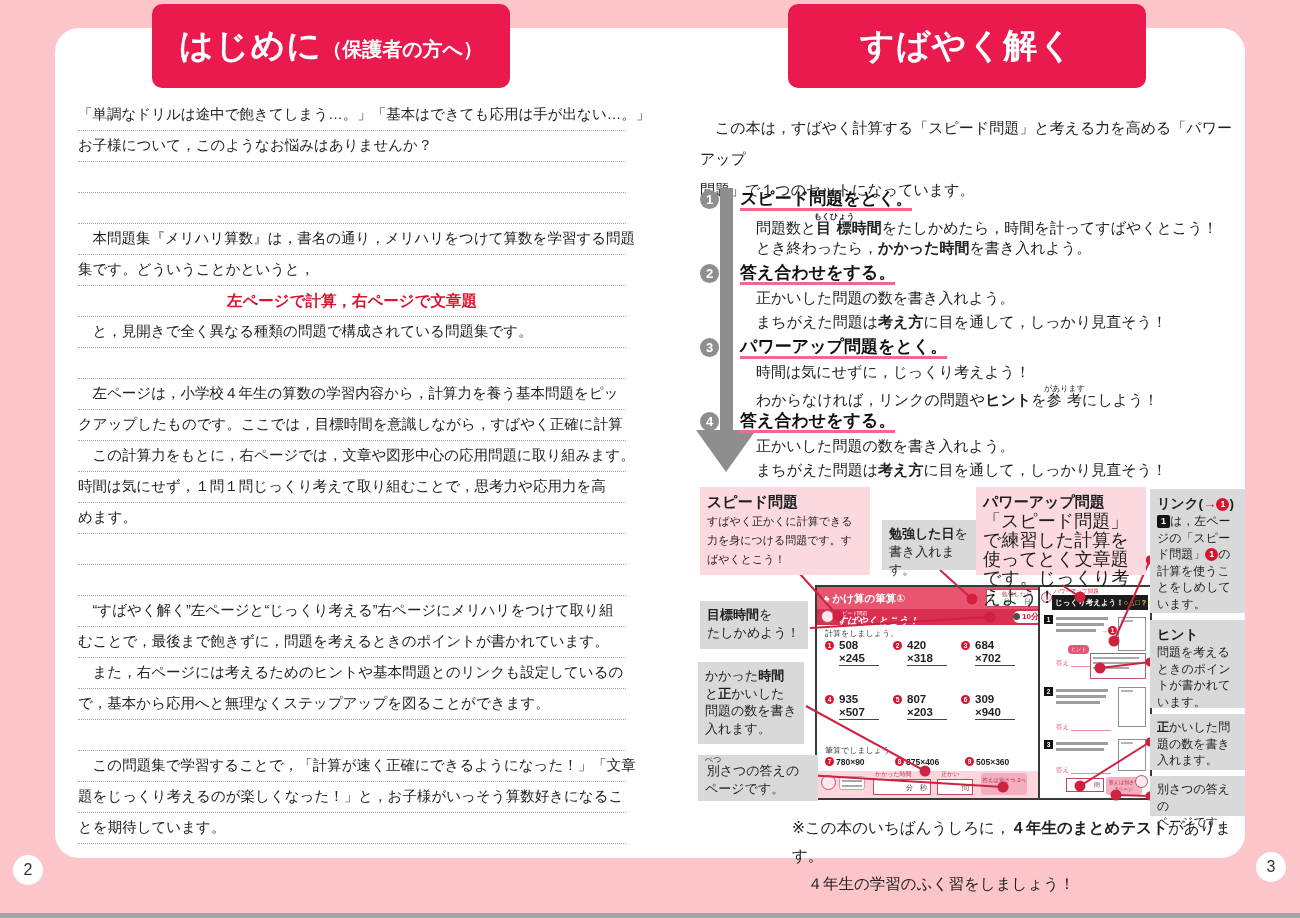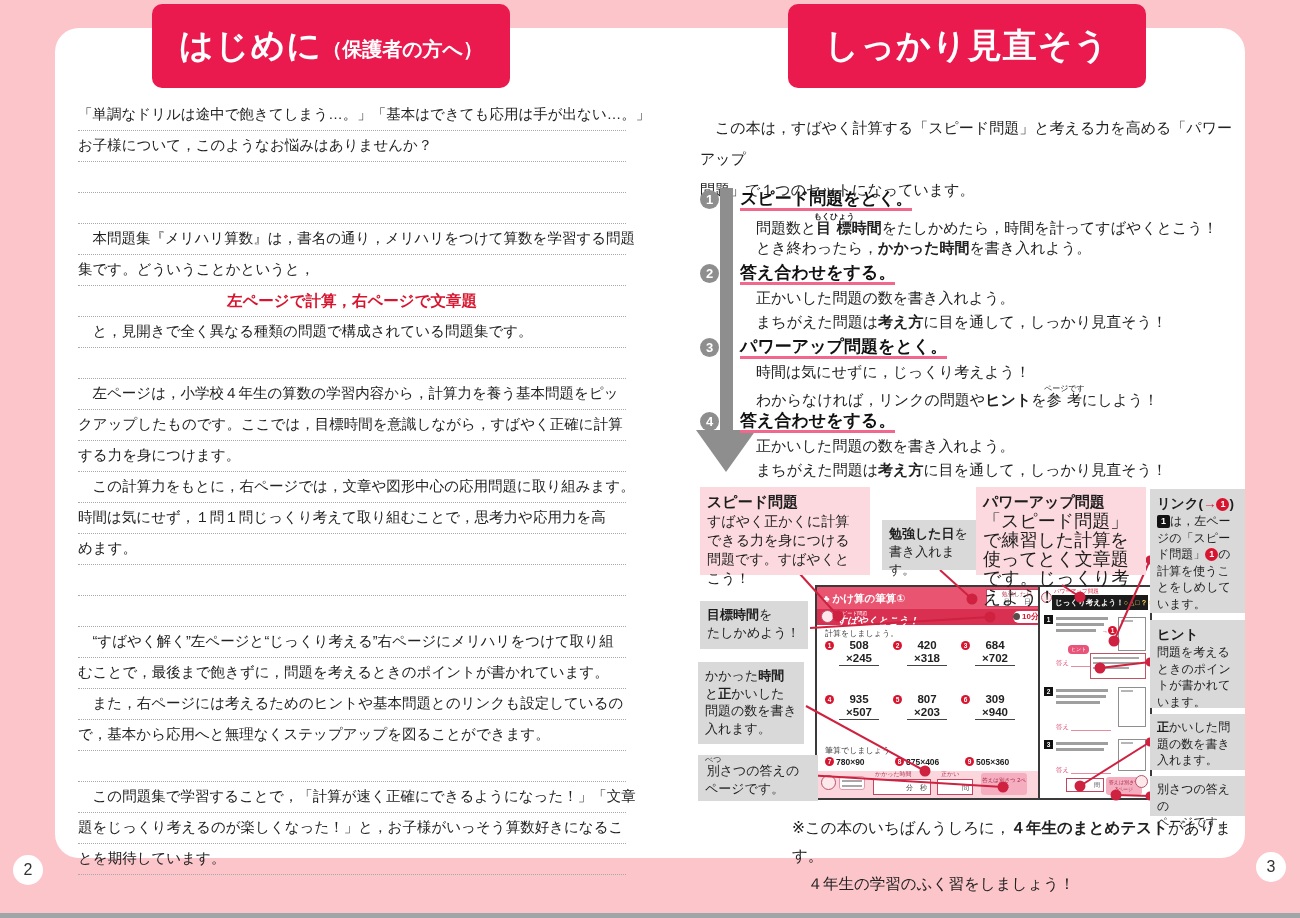--- a/index.html
+++ b/index.html
@@ -34,21 +34,21 @@
   .stitle{font-size:17px;font-weight:bold;line-height:26px;height:26px;color:#111;}
   .stitle .ul{border-bottom:3px solid var(--underline-pink,#f2688c);}
   .sbody{font-size:15px;line-height:24px;height:24px;padding-left:16px;color:#222;}
   ruby rt{font-size:8px;}
 
   
   .pinkbox,.graybox{position:absolute;box-sizing:border-box;padding:5px 7px;z-index:3;color:#1d1d1d;}
   .pinkbox{background:var(--pink-box,#fbd9de);}
   .graybox{background:var(--gray-box,#d9d9d9);}
   .abox-title{font-weight:bold;font-size:15px;line-height:20px;}
-  .abox-body{font-size:14px;line-height:19px;}
+  .abox-body{font-size:11px;line-height:19px;}
   .gb-sm .abox-title{font-size:13.5px;line-height:19px;}
   .gb-sm .abox-body{font-size:12px;line-height:16.5px;}
   .cnum{display:inline-block;width:13px;height:13px;border-radius:50%;background:var(--red-text,#d8152f);color:#fff;
         font-size:9px;line-height:13px;text-align:center;font-weight:bold;vertical-align:1px;}
   .sqnum{display:inline-block;width:13px;height:13px;background:#111;color:#fff;font-size:9px;line-height:13px;
          text-align:center;font-weight:bold;vertical-align:1px;border-radius:2px;}
   .rd{color:var(--red-text,#d8152f);font-weight:bold;}
 
   
   .connectors{position:absolute;left:0;top:0;z-index:2;pointer-events:none;}
@@ -72,21 +72,21 @@
   .badge{position:absolute;right:4px;top:2px;width:34px;height:12px;background:#fff;border-radius:6px;color:var(--red-text,#d8152f);
          font-size:8px;font-weight:bold;text-align:left;line-height:12px;}
   .clock{display:inline-block;width:7px;height:7px;border-radius:50%;background:#5a4a4a;margin-right:2px;vertical-align:-1px;}
   .minstr{position:absolute;left:8px;font-size:8px;color:#444;white-space:nowrap;}
   .i1{top:41px;}
   .i2{top:158px;}
   .prob{position:absolute;width:58px;height:46px;}
   .prob .mc{position:absolute;left:0;top:2px;}
   .mc{display:inline-block;width:9px;height:9px;border-radius:50%;background:var(--red-text,#d8152f);color:#fff;
       font-size:6.5px;line-height:9px;text-align:center;font-weight:bold;}
-  .pv{margin-left:14px;width:40px;text-align:center;font-size:11.5px;line-height:13px;font-weight:bold;color:#222;}
+  .pv{margin-left:14px;width:40px;text-align:left;font-size:11.5px;line-height:13px;font-weight:bold;color:#222;}
   .pv .pb{border-bottom:1.5px solid #444;}
   .ment{position:absolute;top:170px;font-size:8.5px;font-weight:bold;color:#222;white-space:nowrap;}
   .ment .mc{margin-right:2px;vertical-align:1px;}
   .mlfoot{position:absolute;left:0;top:184px;width:100%;height:27px;background:#fbd6dc;}
   .mlfoot .bear{left:4px;top:4px;width:15px;height:15px;}
   .bubble{position:absolute;left:22px;top:5px;width:26px;height:14px;background:#fff;border:1px solid #e598a8;border-radius:3px;}
   .bubble i,.hintbox i,.mrp i{display:block;height:2px;background:#a8a8a8;margin:3px 2px 0 2px;}
   .tlb{position:absolute;font-size:6px;color:#b03050;line-height:7px;white-space:nowrap;}
   .tbox{position:absolute;background:#fff;border:1px solid #c4455f;font-size:7px;color:#444;text-align:right;padding:0 3px;line-height:15px;height:16px;}
   .anstab{position:absolute;background:var(--tab-pink,#f5aebf);border-radius:3px;color:#a02040;font-size:5.5px;
@@ -124,36 +124,35 @@
 <body>
 
 <div class="screen">
   <div class="spread"></div>
 
   <div class="banner banner-left">
     <span class="t1">はじめに</span>
       <span class="t2">（保護者の方へ）</span>
   </div>
   <div class="banner banner-right">
-    <span class="t1">しっかり見直そう</span>
+    <span class="t1">すばやく解く</span>
   </div>
 
   <div class="ltext">
     <div class="row">「単調なドリルは途中で飽きてしまう…。」「基本はできても応用は手が出ない…。」</div>
     <div class="row">お子様について，このようなお悩みはありませんか？</div>
     <div class="row"></div>
     <div class="row"></div>
     <div class="row">　本問題集『メリハリ算数』は，書名の通り，メリハリをつけて算数を学習する問題</div>
     <div class="row">集です。どういうことかというと，</div>
     <div class="row red">左ページで計算，右ページで文章題</div>
     <div class="row">　と，見開きで全く異なる種類の問題で構成されている問題集です。</div>
     <div class="row"></div>
     <div class="row">　左ページは，小学校４年生の算数の学習内容から，計算力を養う基本問題をピッ</div>
     <div class="row">クアップしたものです。ここでは，目標時間を意識しながら，すばやく正確に計算</div>
-    <div class="row">する力を身につけます。</div>
     <div class="row">　この計算力をもとに，右ページでは，文章や図形中心の応用問題に取り組みます。</div>
     <div class="row">時間は気にせず，１問１問じっくり考えて取り組むことで，思考力や応用力を高</div>
     <div class="row">めます。</div>
     <div class="row"></div>
     <div class="row"></div>
     <div class="row">　“すばやく解く”左ページと“じっくり考える”右ページにメリハリをつけて取り組</div>
     <div class="row">むことで，最後まで飽きずに，問題を考えるときのポイントが書かれています。</div>
     <div class="row">　また，右ページには考えるためのヒントや基本問題とのリンクも設定しているの</div>
     <div class="row">で，基本から応用へと無理なくステップアップを図ることができます。</div>
     <div class="row"></div>
@@ -179,21 +178,21 @@
     <div class="step">
       <span class="snum">2</span>
       <div class="stitle"><span class="ul">答え合わせをする。</span></div>
       <div class="sbody">正かいした問題の数を書き入れよう。</div>
       <div class="sbody">まちがえた問題は<b>考え方</b>に目を通して，しっかり見直そう！</div>
     </div>
     <div class="step">
       <span class="snum">3</span>
       <div class="stitle"><span class="ul">パワーアップ問題をとく。</span></div>
       <div class="sbody">時間は気にせずに，じっくり考えよう！</div>
-      <div class="sbody">わからなければ，リンクの問題や<b>ヒント</b>を<ruby>参考<rt>ページです</rt></ruby>にしよう！</div>
+      <div class="sbody">わからなければ，リンクの問題や<b>ヒント</b>を<ruby>参考<rt>があります</rt></ruby>にしよう！</div>
     </div>
     <div class="step">
       <span class="snum">4</span>
       <div class="stitle"><span class="ul">答え合わせをする。</span></div>
       <div class="sbody">正かいした問題の数を書き入れよう。</div>
       <div class="sbody">まちがえた問題は<b>考え方</b>に目を通して，しっかり見直そう！</div>
     </div>
   </div>
 
   <div class="mini miniL">

